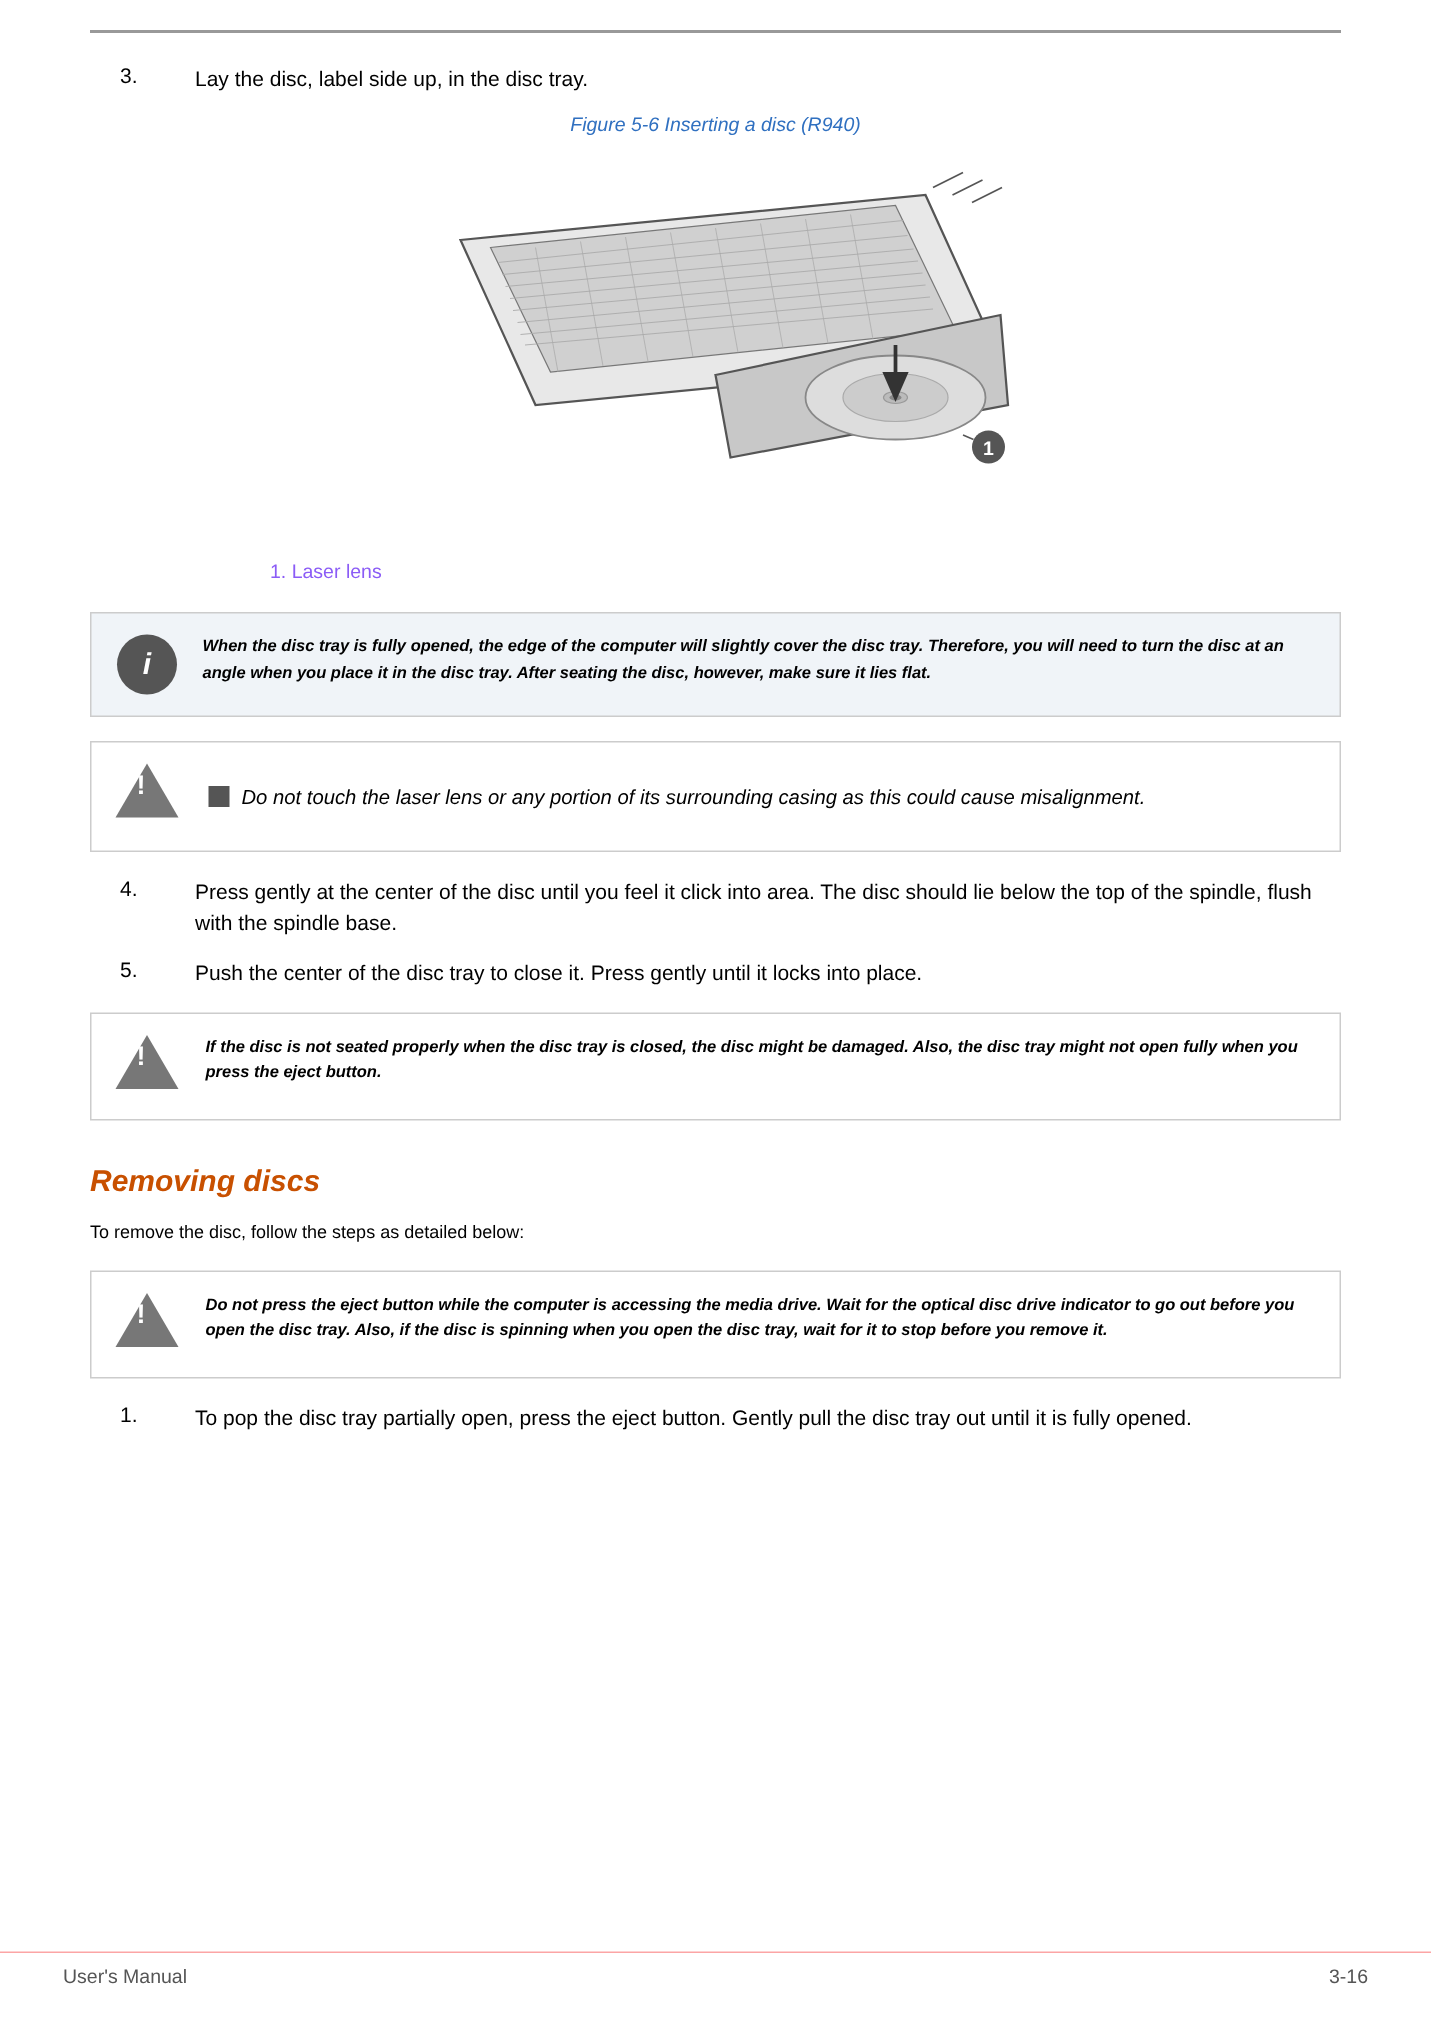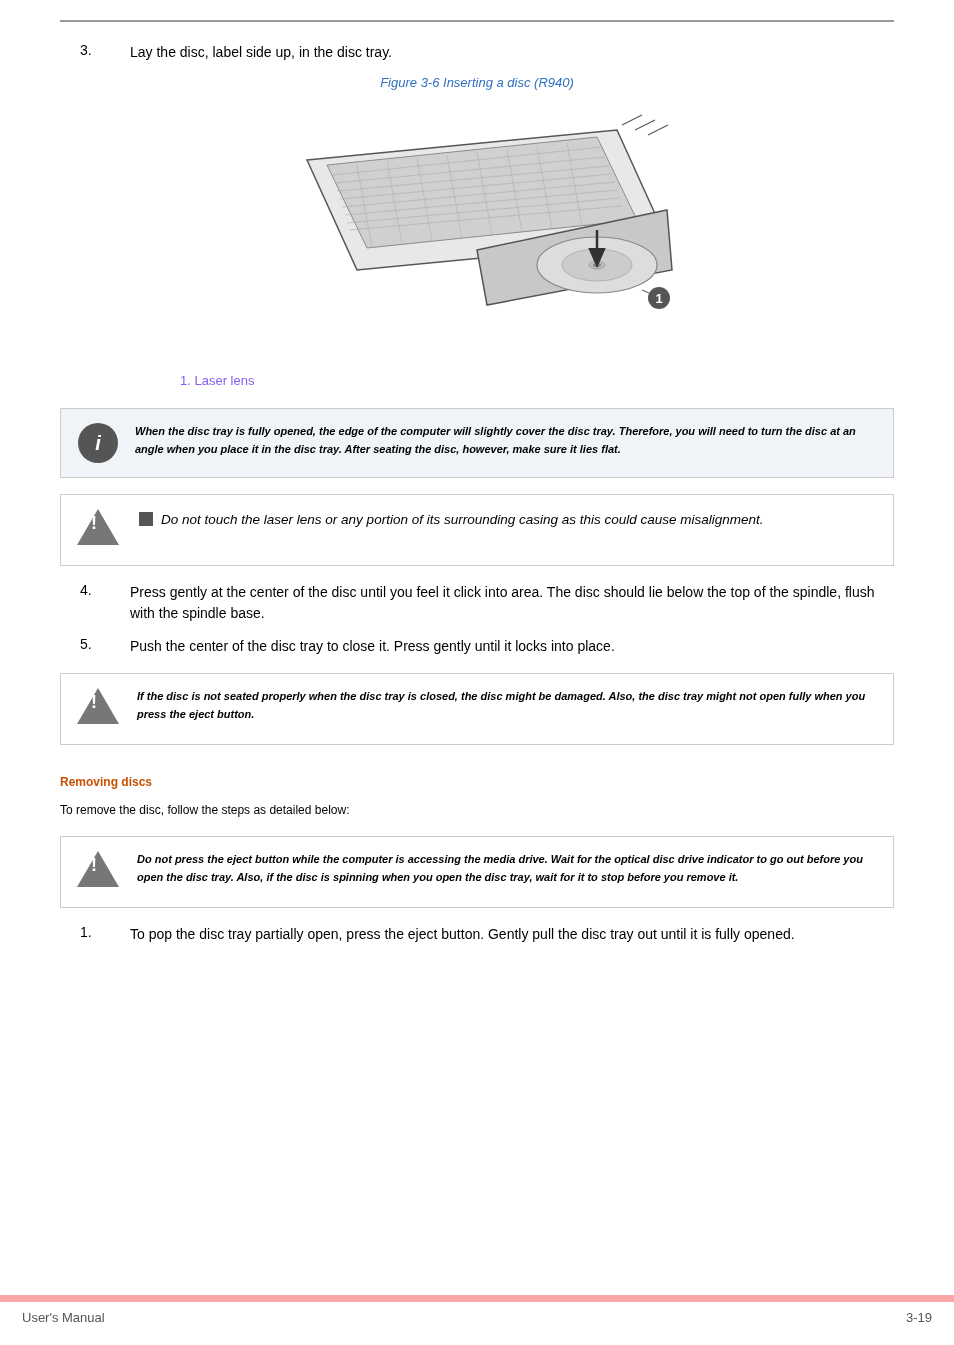--- a/index.html
+++ b/index.html
@@ -83,20 +83,21 @@
       gap: 16px;
     }
     .warning-icon {
       min-width: 44px;
       display: flex;
       align-items: center;
       justify-content: center;
     }
     .warning-content {
       flex: 1;
+      margin-top: 12px;
     }
     .warning-item {
       display: flex;
       align-items: flex-start;
       margin-bottom: 10px;
       gap: 8px;
     }
     .warning-bullet {
       min-width: 14px;
       height: 14px;
@@ -104,40 +105,41 @@
       margin-top: 3px;
       display: inline-block;
     }
     .warning-text {
       font-size: 13.5px;
       font-style: italic;
       line-height: 1.6;
     }
     .section-heading {
       color: #c85000;
+      font-style: italic;
       font-weight: bold;
-      font-size: 12px;
+      font-size: 20px;
       margin: 30px 0 12px 0;
     }
     .body-text {
       font-size: 12px;
       line-height: 1.6;
       margin-bottom: 10px;
     }
     .footer {
       position: absolute;
       bottom: 20px;
       left: 0;
       right: 0;
       display: flex;
       justify-content: space-between;
-      padding: 0 22px;
+      padding: 0 42px;
       font-size: 13px;
       color: #555;
-      border-top: 7px solid #fca5a5;
+      border-top: 1px solid #fca5a5;
       padding-top: 8px;
     }
 
     
     .icon-info {
       width: 40px;
       height: 40px;
       border-radius: 50%;
       background: #555;
       display: flex;
@@ -177,21 +179,21 @@
 <body>
 
 <div class="page">
   <div class="top-border"></div>
 
   <div class="step-item">
     <div class="step-num">3.</div>
     <div class="step-text">Lay the disc, label side up, in the disc tray.</div>
   </div>
 
-  <div class="figure-caption">Figure 3-6 Inserting a disc (R940)</div>
+  <div class="figure-caption">Figure 5-6 Inserting a disc (R940)</div>
 
   <div class="diagram-container">
     <svg width="420" height="260" viewBox="0 0 420 260" xmlns="http://www.w3.org/2000/svg">
 
       <g transform="translate(10,10)">
 
         <polygon points="30,50 340,20 390,130 80,160" fill="#e8e8e8" stroke="#555" stroke-width="1.5"></polygon>
 
         <polygon points="50,55 320,27 360,110 90,138" fill="#d0d0d0" stroke="#777" stroke-width="0.8"></polygon>
 
@@ -296,15 +298,15 @@
     <div class="info-text">Do not press the eject button while the computer is accessing the media drive. Wait for the optical disc drive indicator to go out before you open the disc tray. Also, if the disc is spinning when you open the disc tray, wait for it to stop before you remove it.</div>
   </div>
 
   <div class="step-item" style="margin-top:16px;">
     <div class="step-num">1.</div>
     <div class="step-text">To pop the disc tray partially open, press the eject button. Gently pull the disc tray out until it is fully opened.</div>
   </div>
 
   <div class="footer">
     <span>User's Manual</span>
-    <span>3-19</span>
+    <span>3-16</span>
   </div>
 </div>
 
 </body></html>

